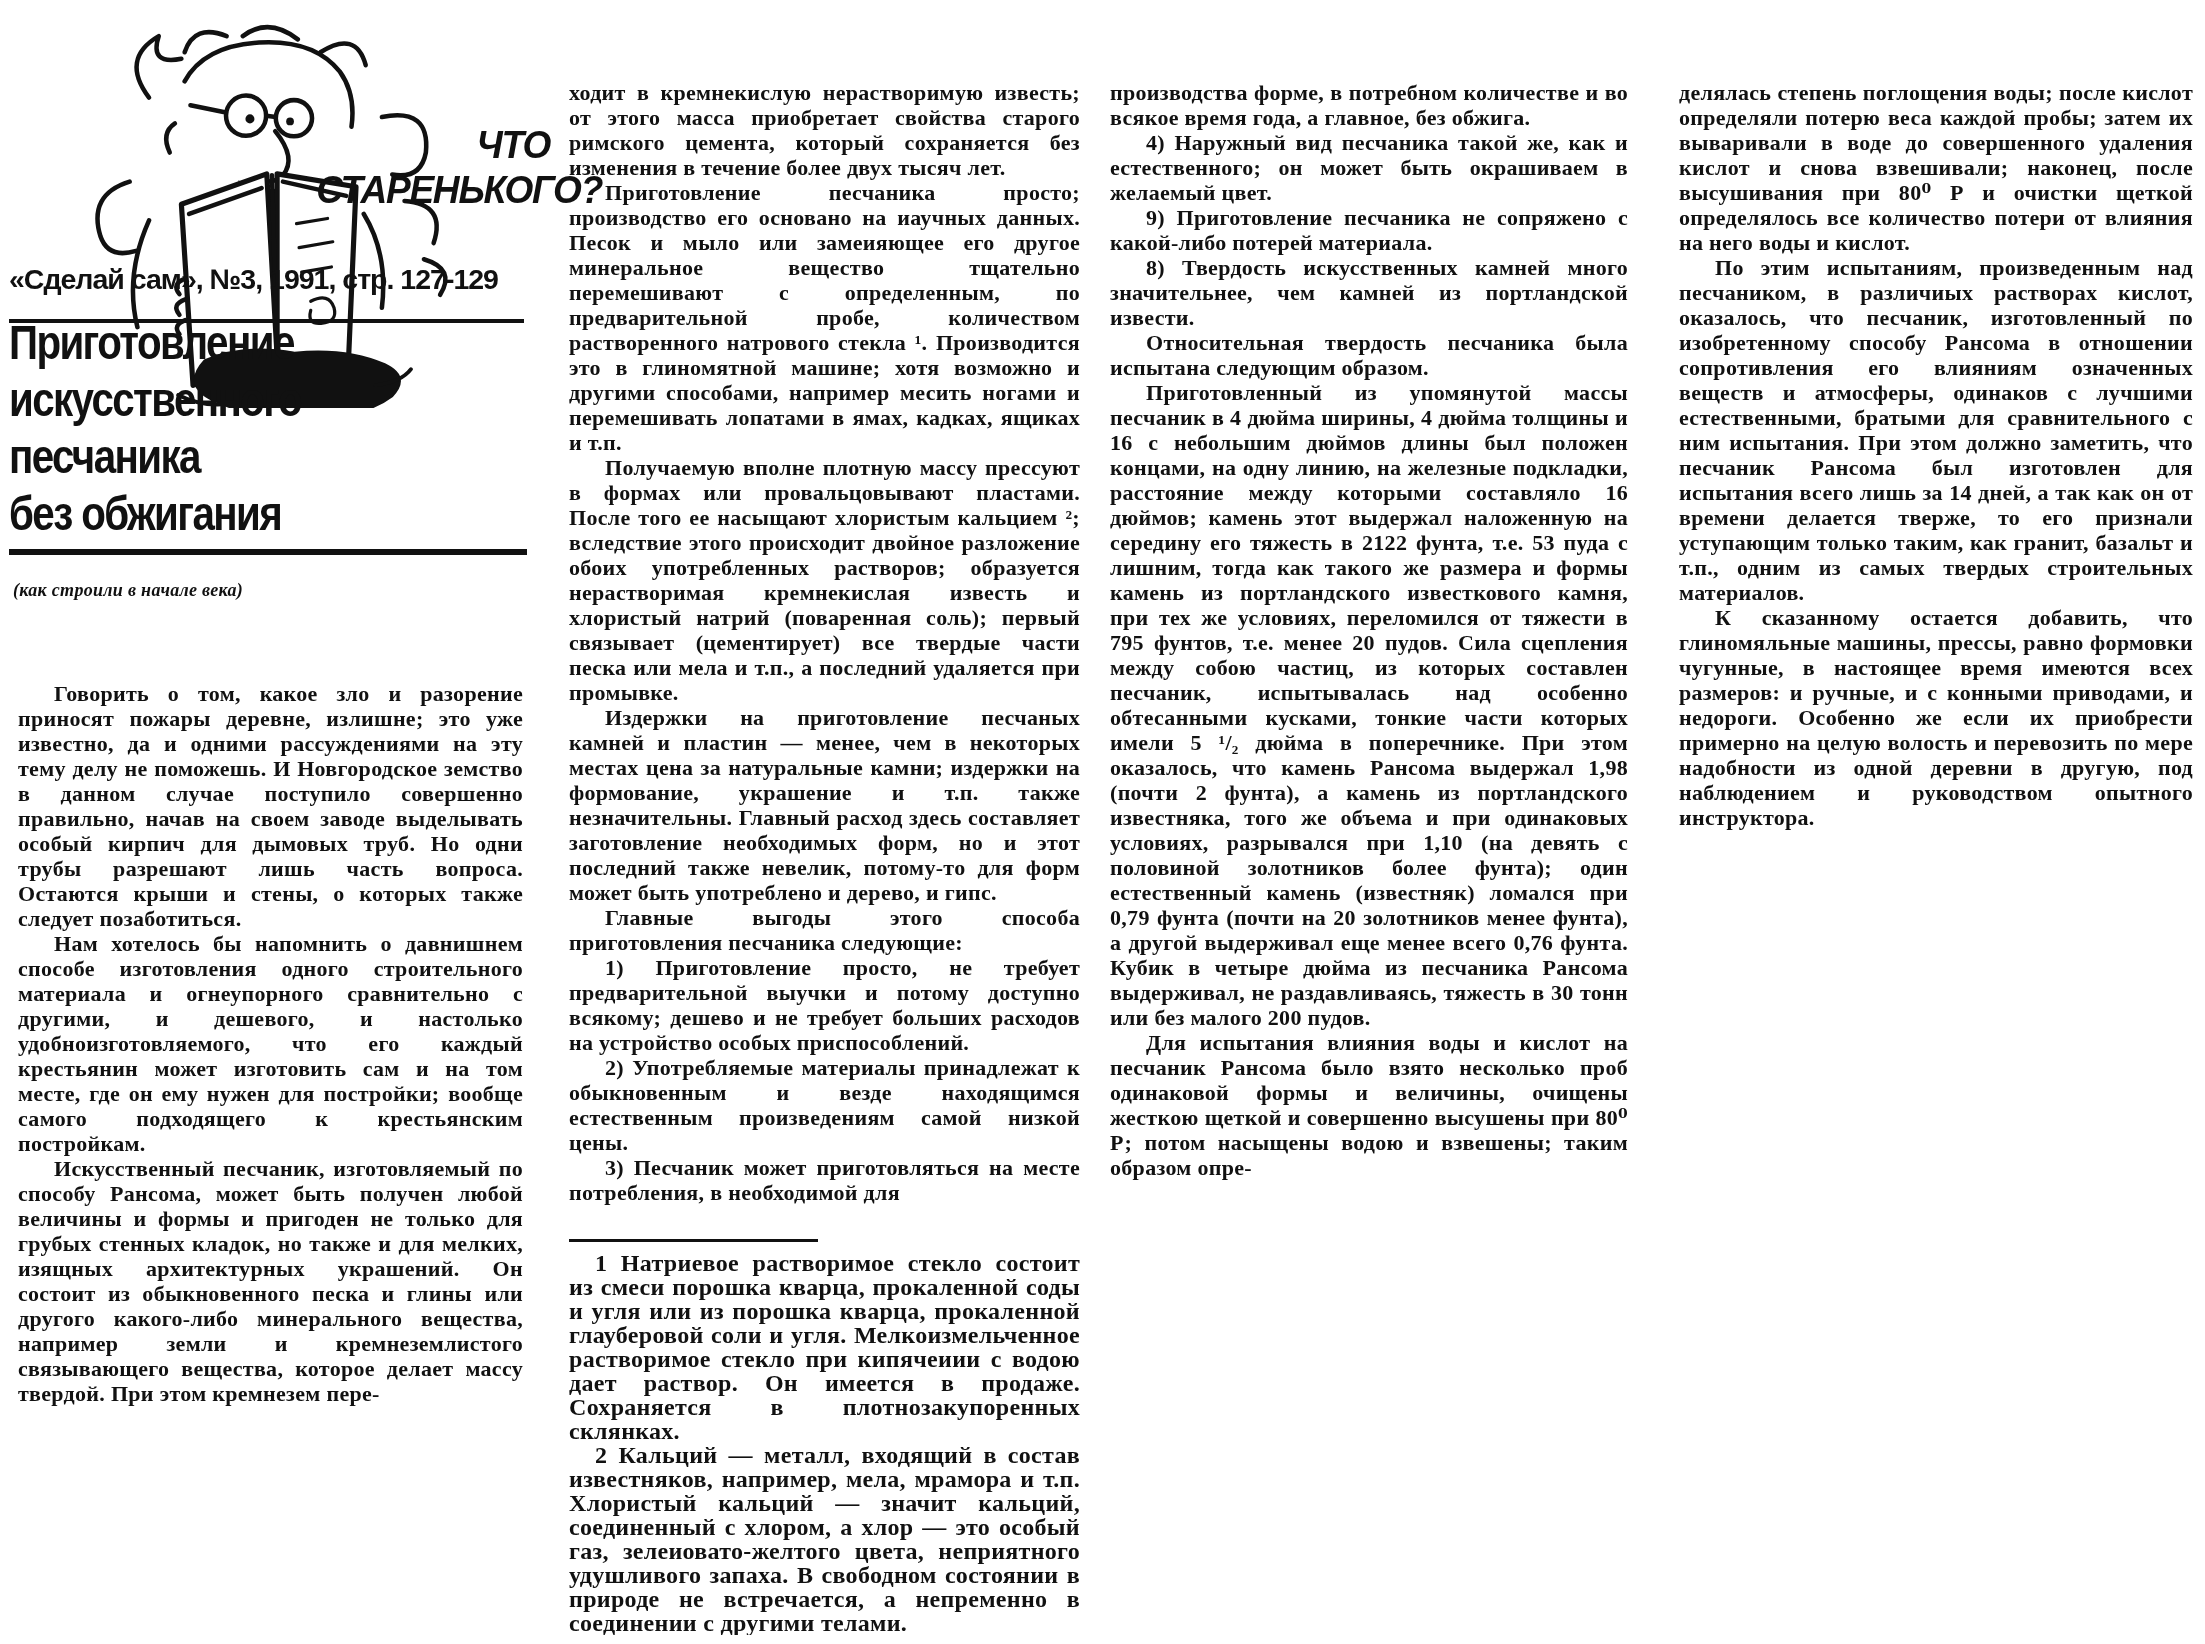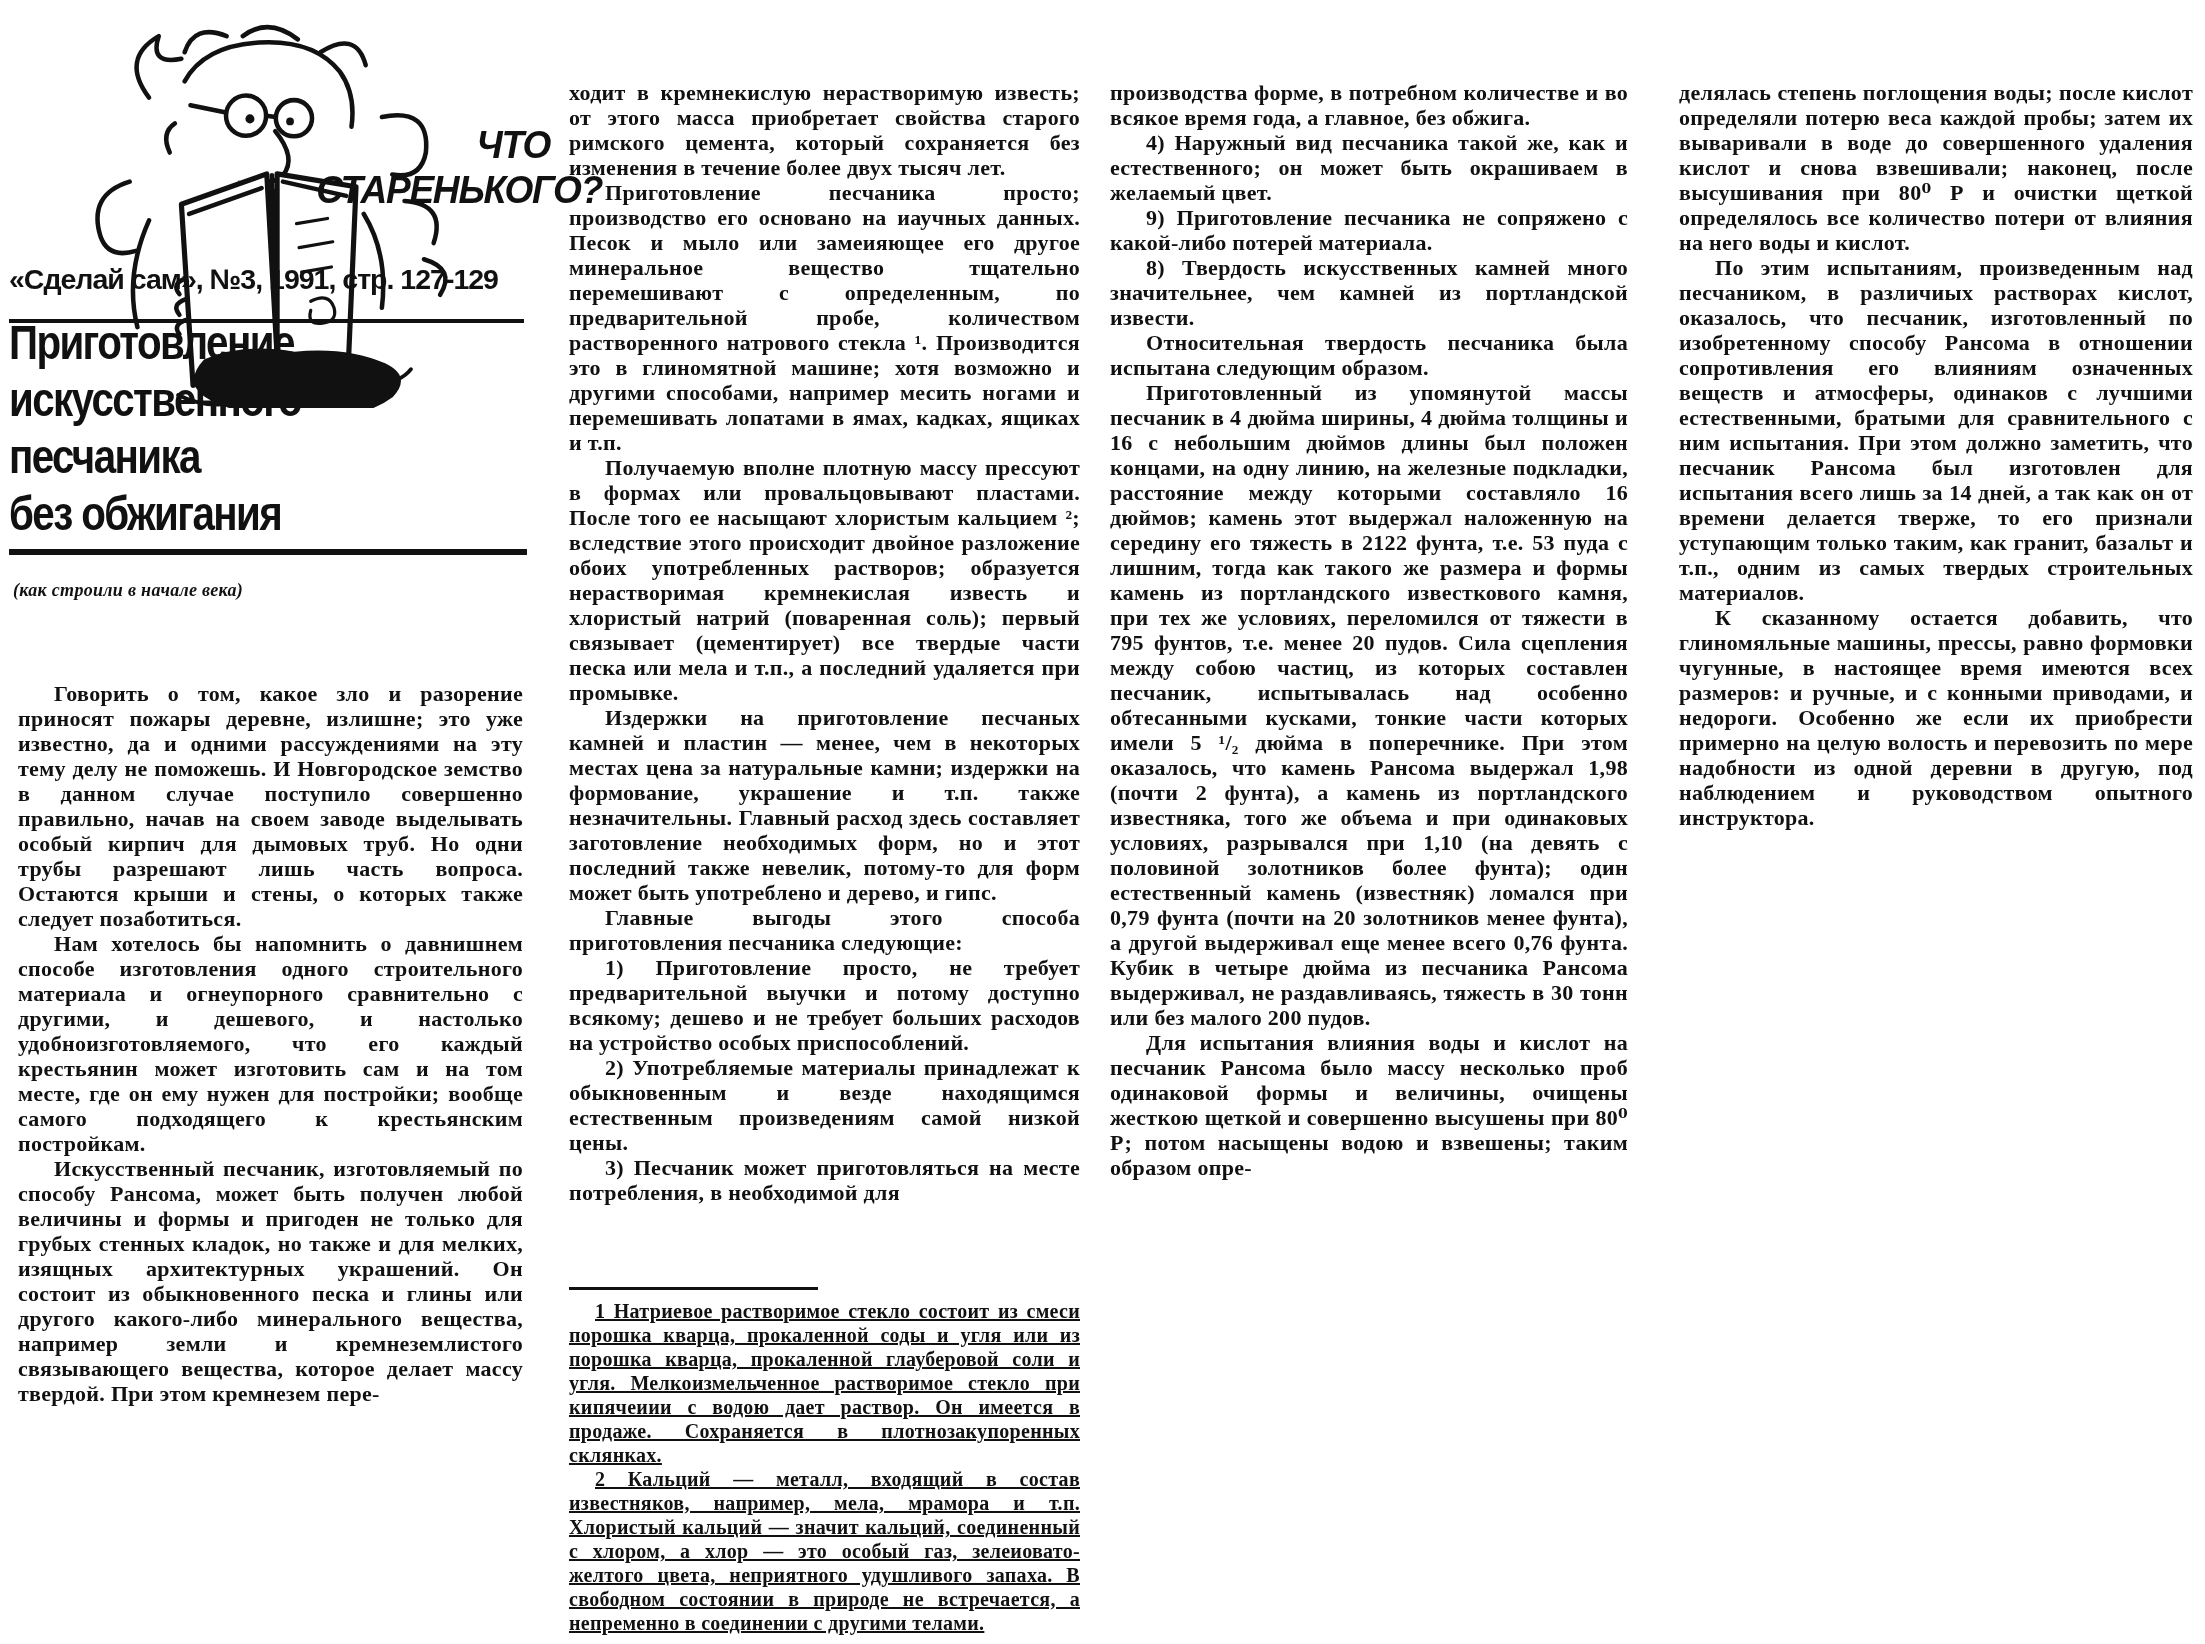--- a/index.html
+++ b/index.html
@@ -38,21 +38,21 @@
   .col{
     position:absolute;text-align:justify;overflow:hidden;
     font-size:22px;line-height:25px;font-weight:bold;letter-spacing:0.3px;
   }
   .col p{margin:0;text-indent:36px;}
   .col p.cont{text-indent:0;margin-top:27px;}
   .col1{left:18px;top:681px;width:505px;height:961px;font-family:Liberation Serif, serif;}
   .col2{left:569px;top:53px;width:511px;height:1582px;}
   .col3{left:1110px;top:53px;width:518px;height:1591px;}
   .col4{left:1679px;top:53px;width:514px;height:1591px;}
-  .fnblock{position:absolute;left:0;bottom:0;width:100%;font-size:20px;line-height:24px;text-decoration:underline;}
+  .fnblock{position:absolute;left:0;bottom:0;width:100%;font-size:24px;line-height:24px;}
   .fnrule{width:249px;height:3.2px;background:#111;margin-bottom:9px;}
   .fnblock p{margin:0;text-indent:26px;}
 </style>
 </head>
 <body>
 
 <svg class="cartoon" viewBox="0 0 640 620" width="414" height="401" fill="none" stroke="#111" stroke-width="7" stroke-linecap="round" stroke-linejoin="round">
 
   <path d="M150,140 q-45,-60 15,-95 q-15,45 35,35"></path>
   <path d="M205,70 q15,-45 65,-25"></path>
@@ -144,20 +144,20 @@
   </div>
 </div>
 
 <div class="col col3">
     <p class="cont">производства форме, в потребном количестве и во всякое время года, а главное, без обжига.</p>
     <p>4) Наружный вид песчаника такой же, как и естественного; он может быть окрашиваем в желаемый цвет.</p>
     <p>9) Приготовление песчаника не сопряжено с какой-либо потерей материала.</p>
     <p>8) Твердость искусственных камней много значительнее, чем камней из портландской извести.</p>
     <p>Относительная твердость песчаника была испытана следующим образом.</p>
     <p>Приготовленный из упомянутой массы песчаник в 4 дюйма ширины, 4 дюйма толщины и 16 с небольшим дюймов длины был положен концами, на одну линию, на железные подкладки, расстояние между которыми составляло 16 дюймов; камень этот выдержал наложенную на середину его тяжесть в 2122 фунта, т.е. 53 пуда с лишним, тогда как такого же размера и формы камень из портландского известкового камня, при тех же условиях, переломился от тяжести в 795 фунтов, т.е. менее 20 пудов. Сила сцепления между собою частиц, из которых составлен песчаник, испытывалась над особенно обтесанными кусками, тонкие части которых имели 5 ¹/₂ дюйма в поперечнике. При этом оказалось, что камень Рансома выдержал 1,98 (почти 2 фунта), а камень из портландского известняка, того же объема и при одинаковых условиях, разрывался при 1,10 (на девять с половиной золотников более фунта); один естественный камень (известняк) ломался при 0,79 фунта (почти на 20 золотников менее фунта), а другой выдерживал еще менее всего 0,76 фунта. Кубик в четыре дюйма из песчаника Рансома выдерживал, не раздавливаясь, тяжесть в 30 тонн или без малого 200 пудов.</p>
-    <p>Для испытания влияния воды и кислот на песчаник Рансома было массу несколько проб одинаковой формы и величины, очищены жесткою щеткой и совершенно высушены при 80⁰ Р; потом насыщены водою и взвешены; таким образом опре-</p>
+    <p>Для испытания влияния воды и кислот на песчаник Рансома было взято несколько проб одинаковой формы и величины, очищены жесткою щеткой и совершенно высушены при 80⁰ Р; потом насыщены водою и взвешены; таким образом опре-</p>
   </div>
 <div class="col col4">
     <p class="cont">делялась степень поглощения воды; после кислот определяли потерю веса каждой пробы; затем их вываривали в воде до совершенного удаления кислот и снова взвешивали; наконец, после высушивания при 80⁰ Р и очистки щеткой определялось все количество потери от влияния на него воды и кислот.</p>
     <p>По этим испытаниям, произведенным над песчаником, в различиых растворах кислот, оказалось, что песчаник, изготовленный по изобретенному способу Рансома в отношении сопротивления его влияниям означенных веществ и атмосферы, одинаков с лучшими естественными, братыми для сравнительного с ним испытания. При этом должно заметить, что песчаник Рансома был изготовлен для испытания всего лишь за 14 дней, а так как он от времени делается тверже, то его признали уступающим только таким, как гранит, базальт и т.п., одним из самых твердых строительных материалов.</p>
     <p>К сказанному остается добавить, что глиномяльные машины, прессы, равно формовки чугунные, в настоящее время имеются всех размеров: и ручные, и с конными приводами, и недороги. Особенно же если их приобрести примерно на целую волость и перевозить по мере надобности из одной деревни в другую, под наблюдением и руководством опытного инструктора.</p>
   </div>
 
 
 </body></html>

